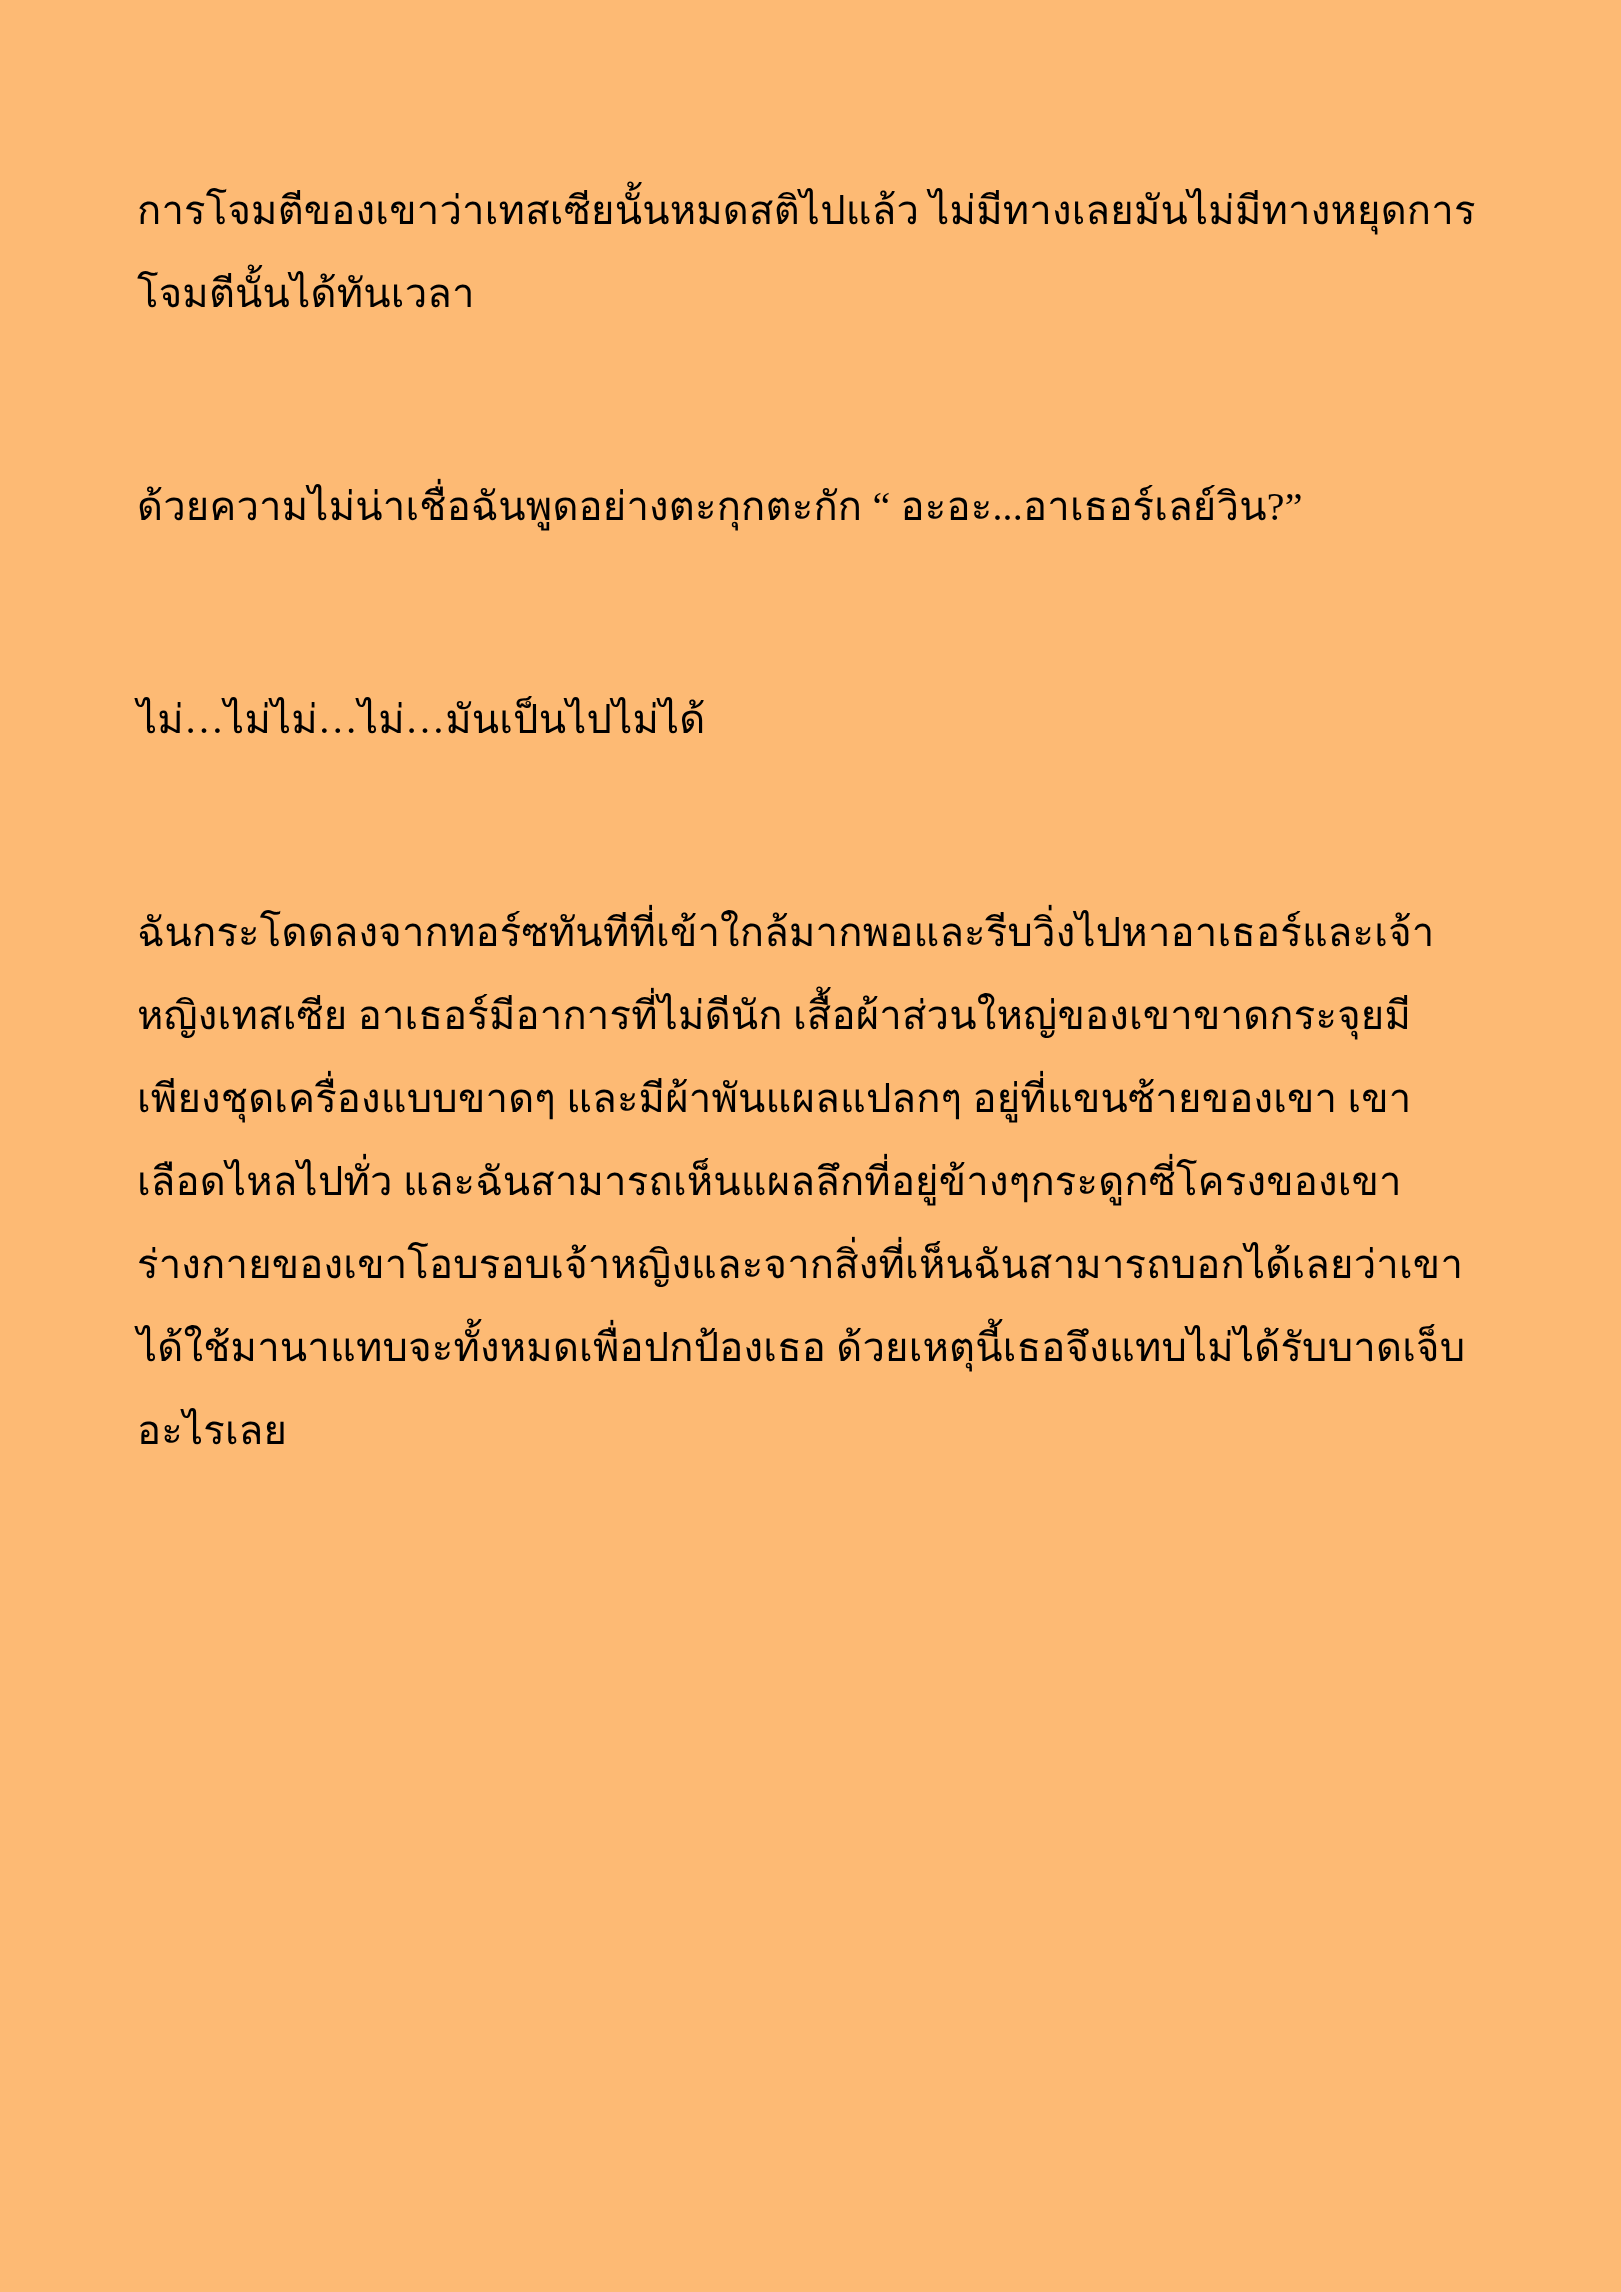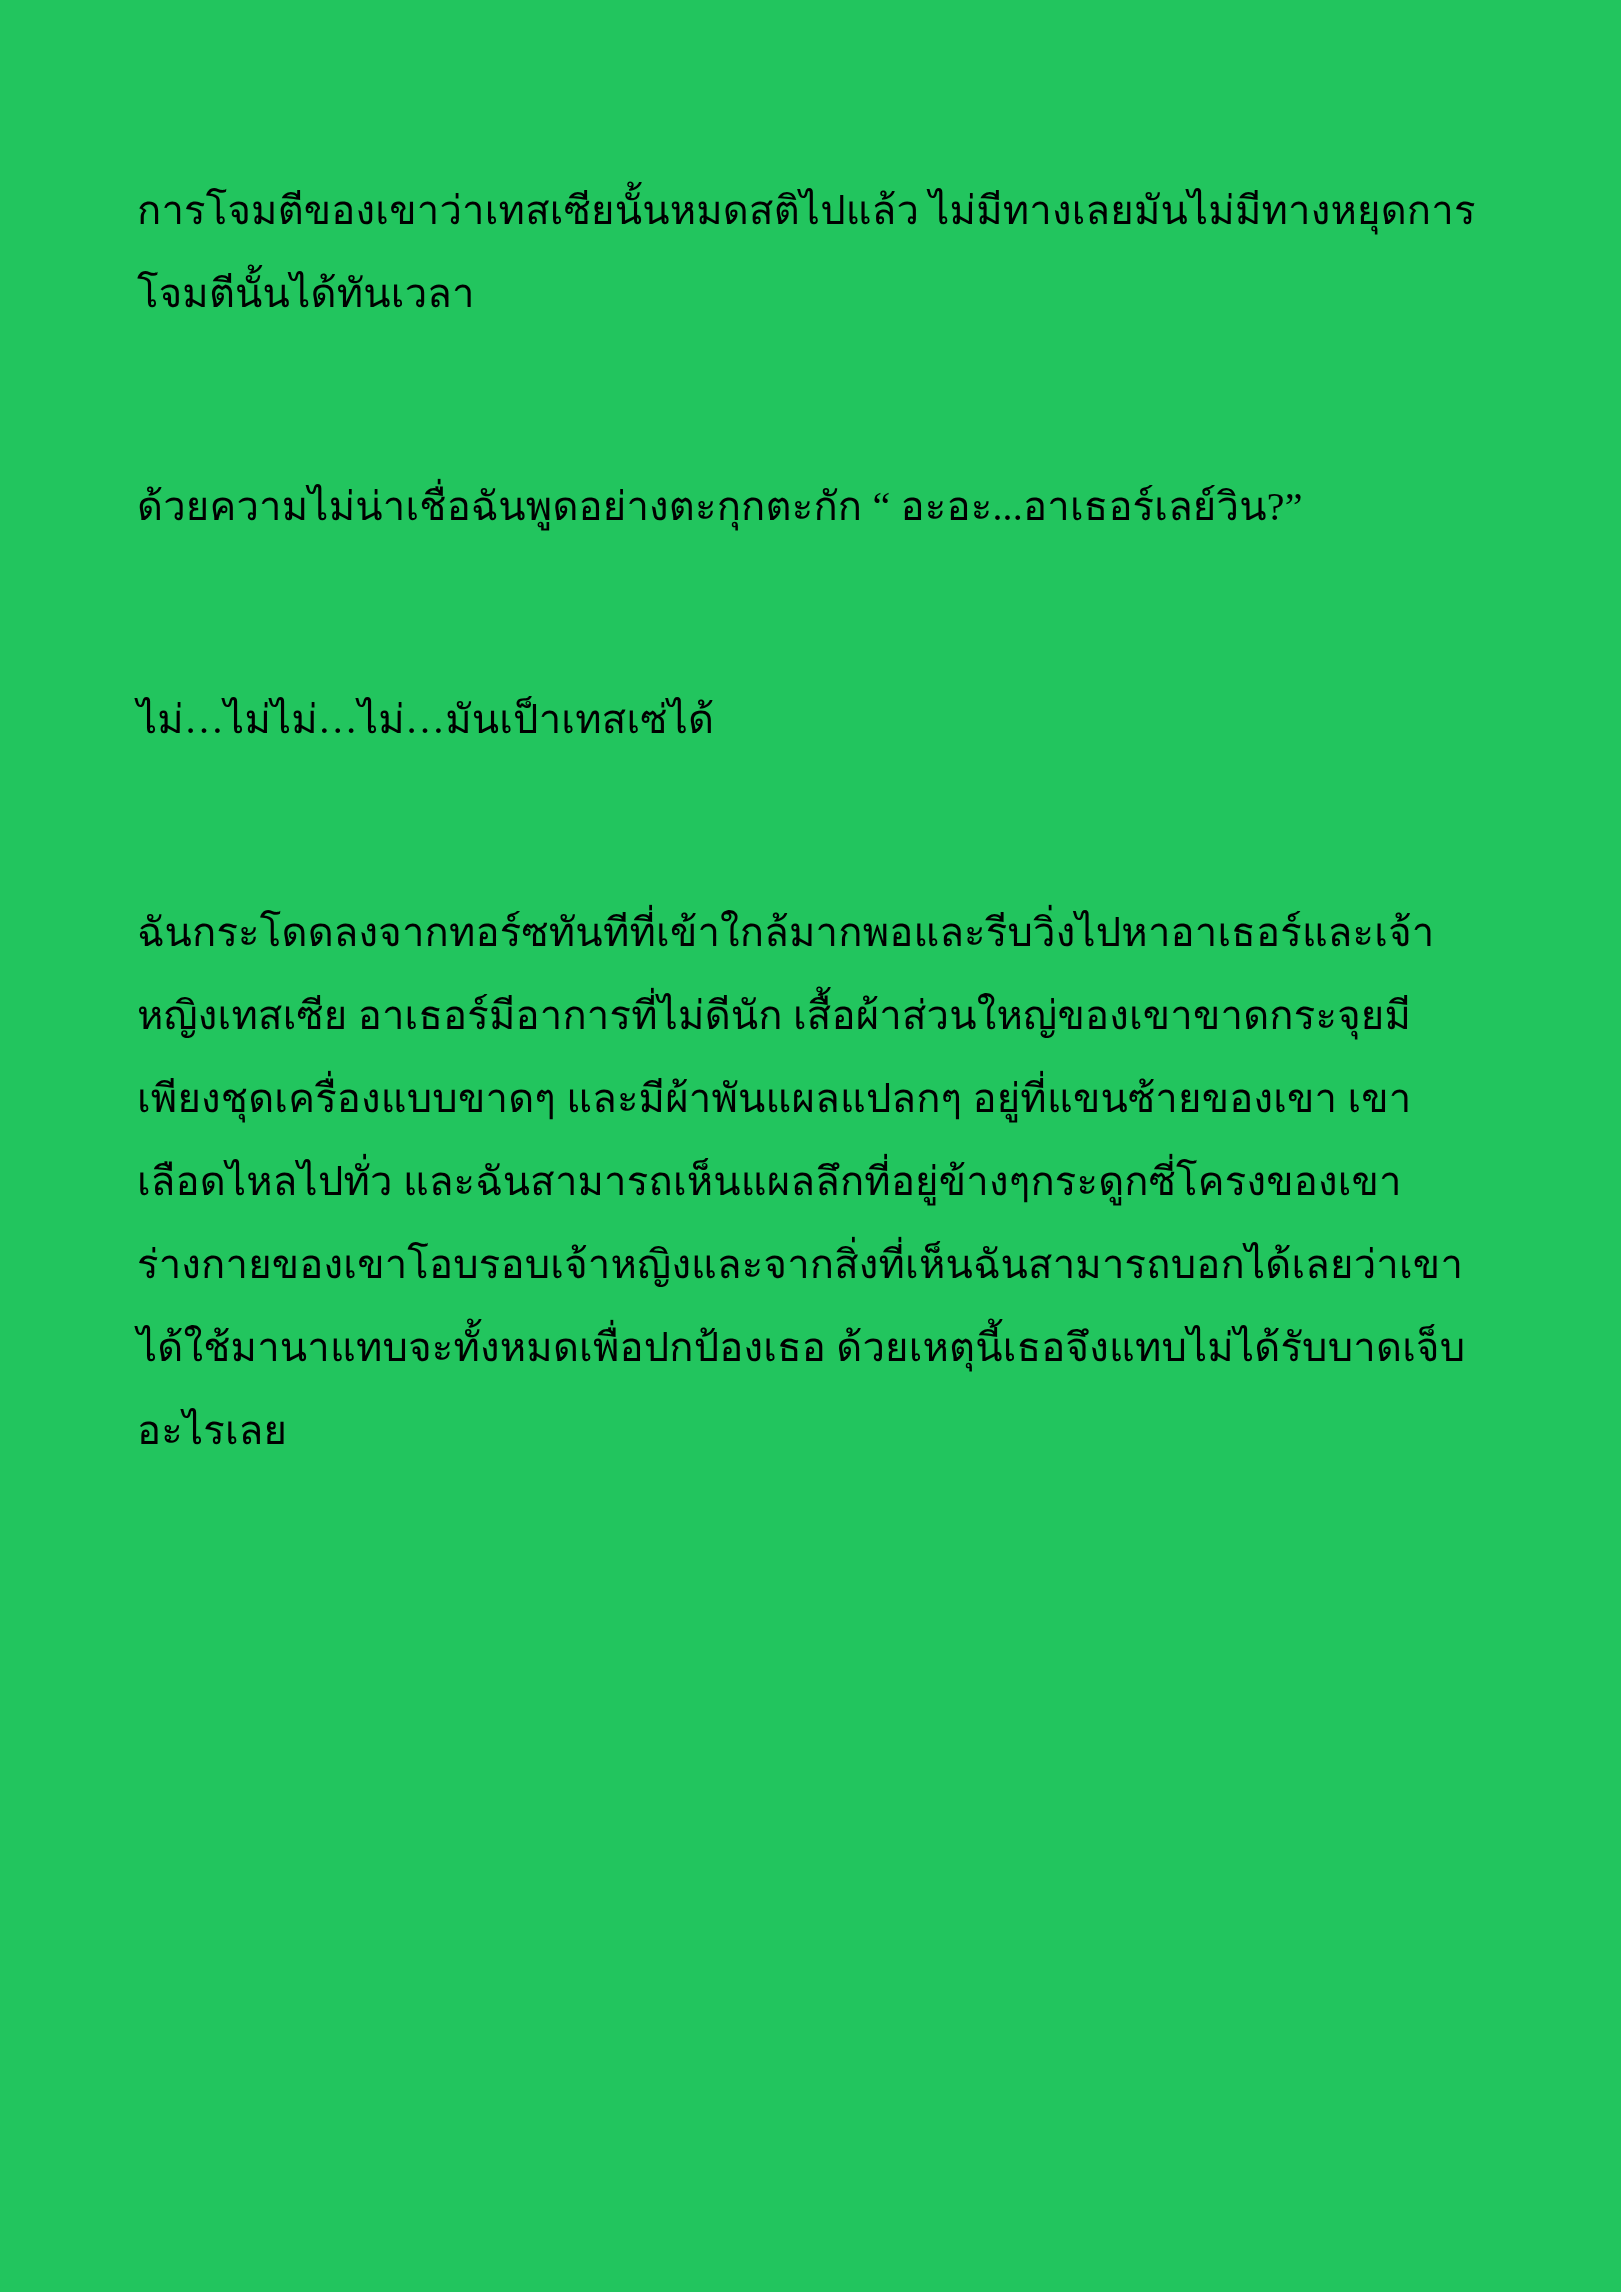--- a/index.html
+++ b/index.html
@@ -5,21 +5,21 @@
   html, body {
     margin: 0;
     padding: 0;
     background: #ffffff;
   }
   .page {
     position: relative;
     width: 1621px;
     height: 2293px;
     margin: 0 auto;
-    background: #22c55e;
+    background: #fdba74;
     color: #000000;
     box-sizing: border-box;
     padding: 169px 135px 98px 137px;
     font-family: "Liberation Serif", "DejaVu Serif", serif;
     overflow: hidden;
   }
   .paragraph {
     font-size: 40px;
     line-height: 83px;
     margin: 0 0 130px 0;
@@ -36,17 +36,17 @@
 </head>
 <body>
 
 <div class="page">
   <p class="paragraph">การโจมตีของเขาว่าเทสเซียนั้นหมดสติไปแล้ว ไม่มีทางเลยมันไม่มีทางหยุดการโจมตีนั้นได้ทันเวลา</p>
 
 
   <p class="paragraph">ด้วยความไม่น่าเชื่อฉันพูดอย่างตะกุกตะกัก “ อะอะ...อาเธอร์เลย์วิน?”</p>
 
 
-  <p class="paragraph">ไม่…ไม่ไม่…ไม่…มันเป็าเทสเซ่ได้</p>
+  <p class="paragraph">ไม่…ไม่ไม่…ไม่…มันเป็นไปไม่ได้</p>
 
   <p class="paragraph">ฉันกระโดดลงจากทอร์ซทันทีที่เข้าใกล้มากพอและรีบวิ่งไปหาอาเธอร์และเจ้าหญิงเทสเซีย อาเธอร์มีอาการที่ไม่ดีนัก เสื้อผ้าส่วนใหญ่ของเขาขาดกระจุยมีเพียงชุดเครื่องแบบขาดๆ และมีผ้าพันแผลแปลกๆ อยู่ที่แขนซ้ายของเขา เขาเลือดไหลไปทั่ว และฉันสามารถเห็นแผลลึกที่อยู่ข้างๆกระดูกซี่โครงของเขา ร่างกายของเขาโอบรอบเจ้าหญิงและจากสิ่งที่เห็นฉันสามารถบอกได้เลยว่าเขาได้ใช้มานาแทบจะทั้งหมดเพื่อปกป้องเธอ ด้วยเหตุนี้เธอจึงแทบไม่ได้รับบาดเจ็บอะไรเลย</p>
 </div>
 
 
 </body></html>

